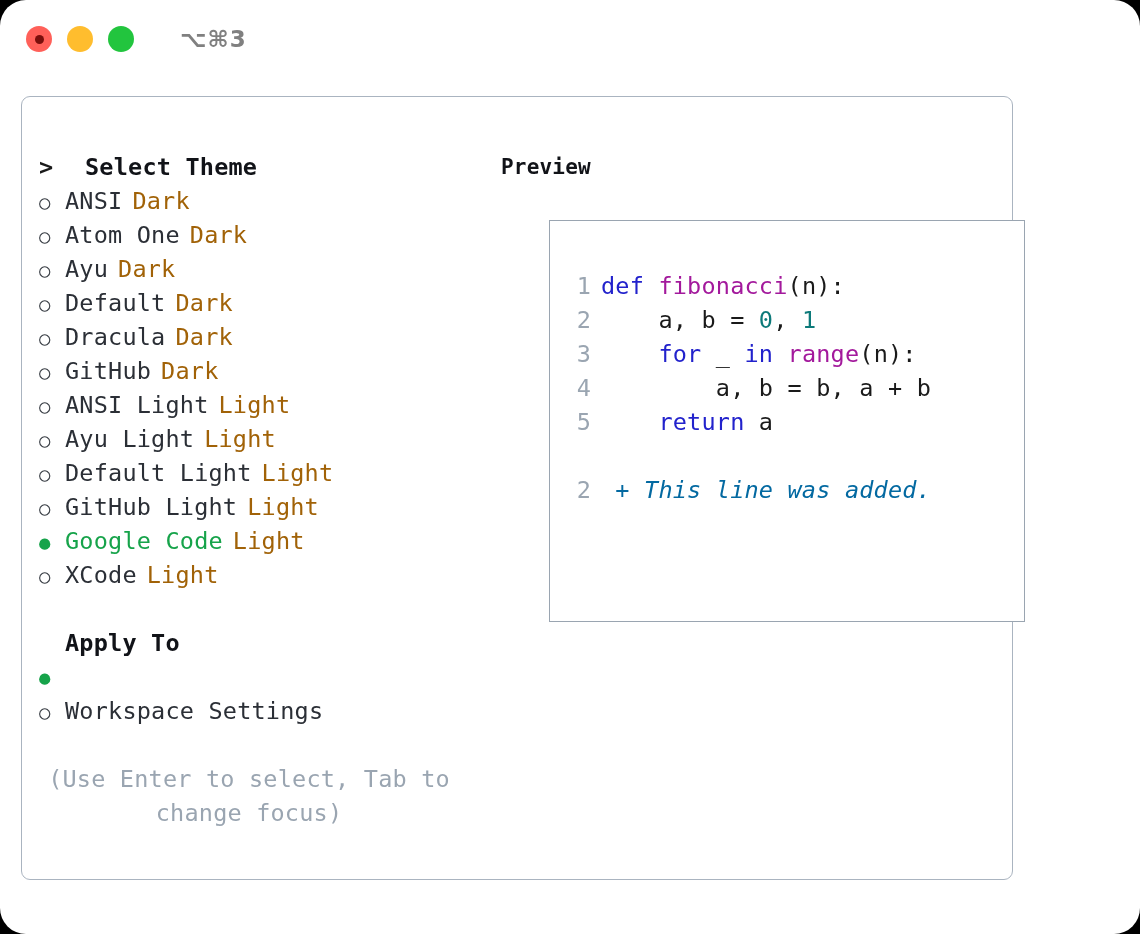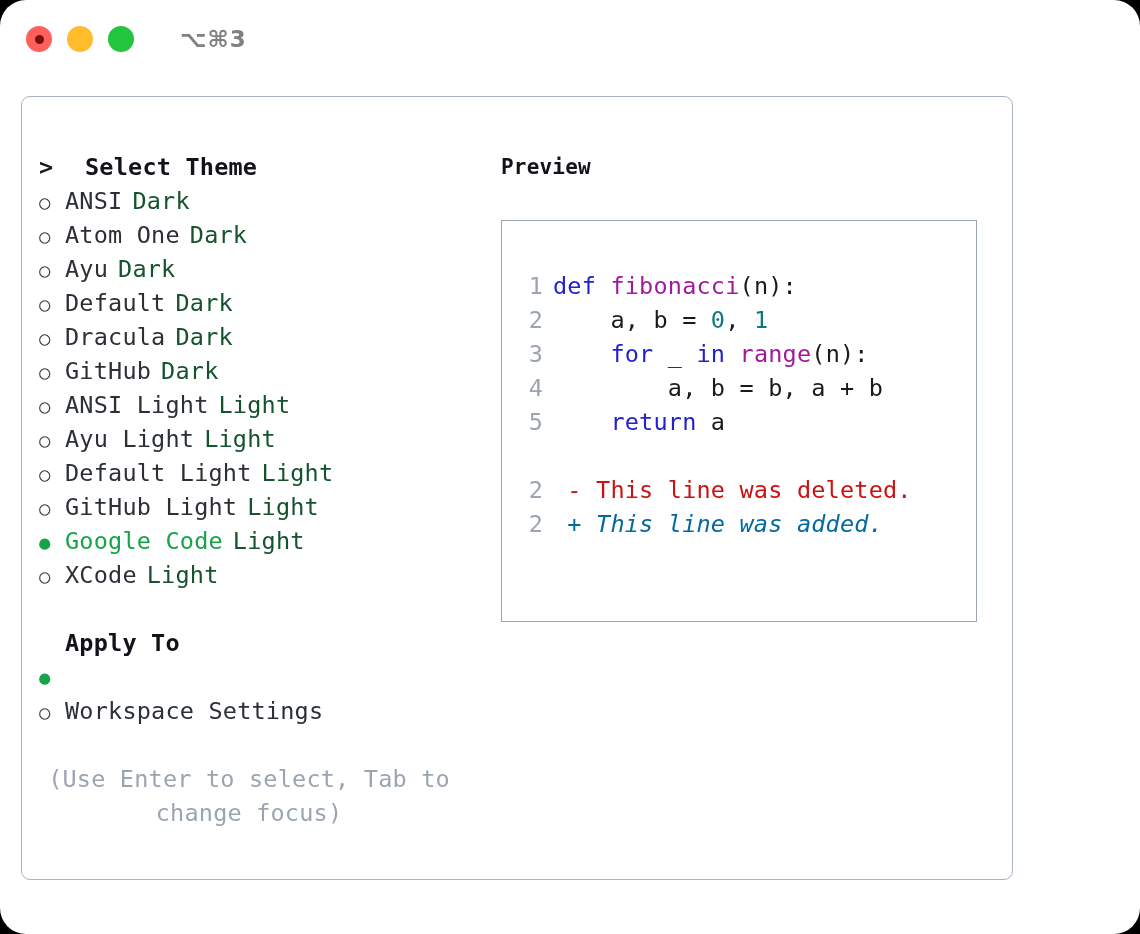--- a/index.html
+++ b/index.html
@@ -138,21 +138,21 @@
     margin-left: 20px;
   }
   .item-label {
     color: #2b2f36;
     letter-spacing: 0.2px;
   }
   .item-label.sel {
     color: #16a34a;
   }
   .item-tag {
-    color: #14532d;
+    color: #a16207;
     margin-left: 10px;
     letter-spacing: 0.2px;
   }
   .spacer-row { height: 34px; }
 
   .section-head {
     height: 34px;
     line-height: 34px;
     font-size: 23.5px;
     font-weight: 700;
@@ -186,20 +186,21 @@
     letter-spacing: 0.2px;
   }
   .preview-box {
     margin-top: 36px;
     width: 476px;
     height: 402px;
     border: 1.6px solid #9aa5b1;
     box-sizing: border-box;
     background: #ffffff;
     padding: 48px 0 0 0;
+    margin-left: 48px;
   }
   .code-line {
     height: 34px;
     line-height: 34px;
     font-size: 23.5px;
     font-family: "DejaVu Sans Mono", monospace;
     white-space: pre;
     padding-left: 19px;
     letter-spacing: 0.2px;
   }
@@ -332,21 +333,20 @@
         <div class="preview-box">
           <div id="code-block">
               <div class="code-line"><span class="ln">1</span><span class="tok-kw">def </span><span class="tok-fn">fibonacci</span><span class="tok-punc">(n):</span></div>
               <div class="code-line"><span class="ln">2</span><span class="tok-plain">    a, b = </span><span class="tok-num">0</span><span class="tok-plain">, </span><span class="tok-num">1</span></div>
               <div class="code-line"><span class="ln">3</span><span class="tok-plain">    </span><span class="tok-kw">for</span><span class="tok-plain"> _ </span><span class="tok-kw">in</span><span class="tok-plain"> </span><span class="tok-fn">range</span><span class="tok-punc">(n):</span></div>
               <div class="code-line"><span class="ln">4</span><span class="tok-plain">        a, b = b, a + b</span></div>
               <div class="code-line"><span class="ln">5</span><span class="tok-plain">    </span><span class="tok-kw">return</span><span class="tok-plain"> a</span></div>
             </div>
           <div class="code-gap"></div>
           <div id="diff-block">
-              <div class="code-line"><span class="ln">2</span><span class="diff-del"> - This line was deleted.</span></div>
               <div class="code-line"><span class="ln">2</span><span class="diff-add"> + This line was added.</span></div>
             </div>
         </div>
       </div>
 
     </div>
   </div>
 </div>
 
 </body></html>

